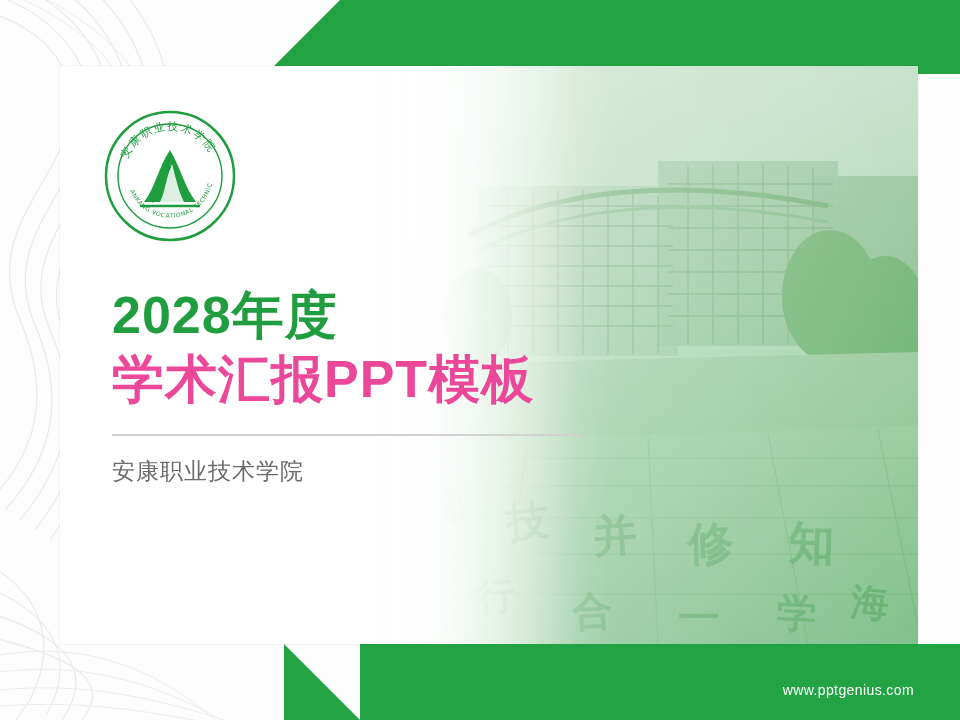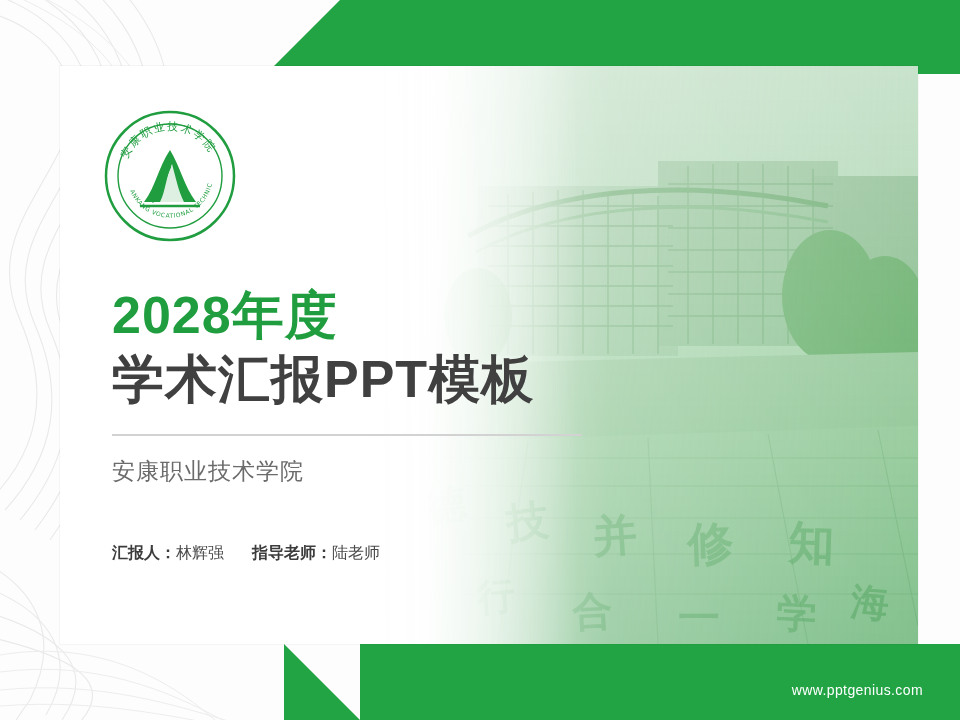--- a/index.html
+++ b/index.html
@@ -25,29 +25,29 @@
   .card-photo svg{display:block;}
   .photo-fade{position:absolute;left:0;top:0;width:220px;height:578px;
       background:linear-gradient(to right,#ffffff 0%, rgba(255,255,255,0.92) 30%, rgba(255,255,255,0.35) 75%, rgba(255,255,255,0) 100%);}
 
   
   .logo{position:absolute;left:40px;top:40px;width:140px;height:140px;}
 
   
   .txt{position:absolute;left:52px;top:220px;width:520px;}
   .title1{font-size:52px;font-weight:bold;color:#1f9d3f;letter-spacing:1px;line-height:1.12;margin:0;}
-  .title2{font-size:52px;font-weight:bold;color:#404040;letter-spacing:1px;line-height:1.12;margin:6px 0 0 0;}
+  .title2{font-size:52px;font-weight:bold;color:#ec4899;letter-spacing:1px;line-height:1.12;margin:6px 0 0 0;}
   .rule{width:470px;height:2px;background:#d2d2d2;margin:26px 0 0 0;}
   .school{font-size:23px;color:#6b6b6b;margin:20px 0 0 0;letter-spacing:1px;}
   .meta{margin-top:56px;font-size:16px;color:#4a4a4a;}
   .meta .lbl{font-weight:bold;color:#3c3c3c;}
   .meta .val{color:#4a4a4a;}
   .meta .gap{display:inline-block;width:28px;}
 
-  .site{position:absolute;right:37px;bottom:22px;color:#ffffff;font-size:14px;letter-spacing:.4px;}
+  .site{position:absolute;right:46px;bottom:22px;color:#ffffff;font-size:14px;letter-spacing:.4px;}
 </style>
 </head>
 <body>
 
 <div class="slide">
 
   <div class="topo">
     <svg width="960" height="720" viewBox="0 0 960 720" xmlns="http://www.w3.org/2000/svg">
       <rect width="960" height="720" fill="#fdfdfd"></rect>
       <g fill="none" stroke="#e9e9e9" stroke-width="1.1">
@@ -173,20 +173,17 @@
           <textPath href="#arcBot" startOffset="6%">ANKANG VOCATIONAL TECHNICAL COLLEGE</textPath>
         </text>
       </svg>
     </div>
 
     <div class="txt">
       <div class="title1">2028年度</div>
       <div class="title2">学术汇报PPT模板</div>
       <div class="rule"></div>
       <div class="school">安康职业技术学院</div>
-      <div class="meta">
-        <span class="lbl">汇报人：</span><span class="val">林辉强</span><span class="gap"></span><span class="lbl">指导老师：</span><span class="val">陆老师</span>
-      </div>
     </div>
   </div>
 
   <div class="site">www.pptgenius.com</div>
 </div>
 
 </body></html>

